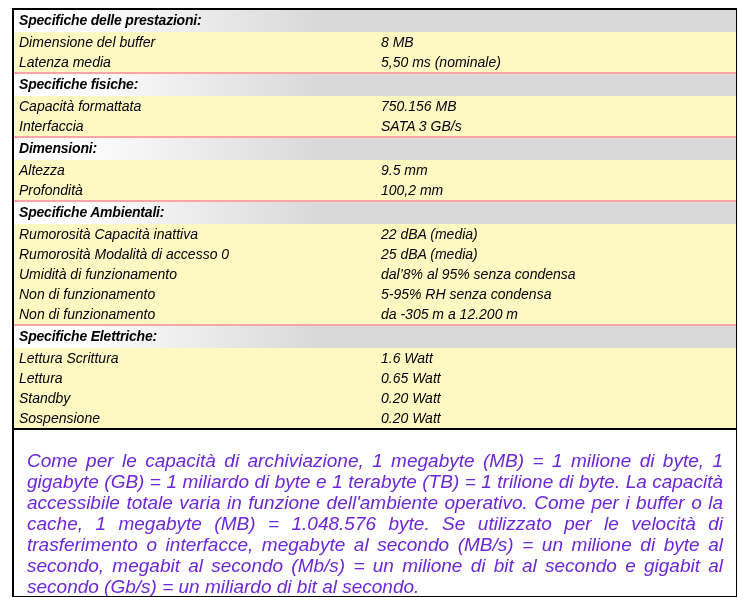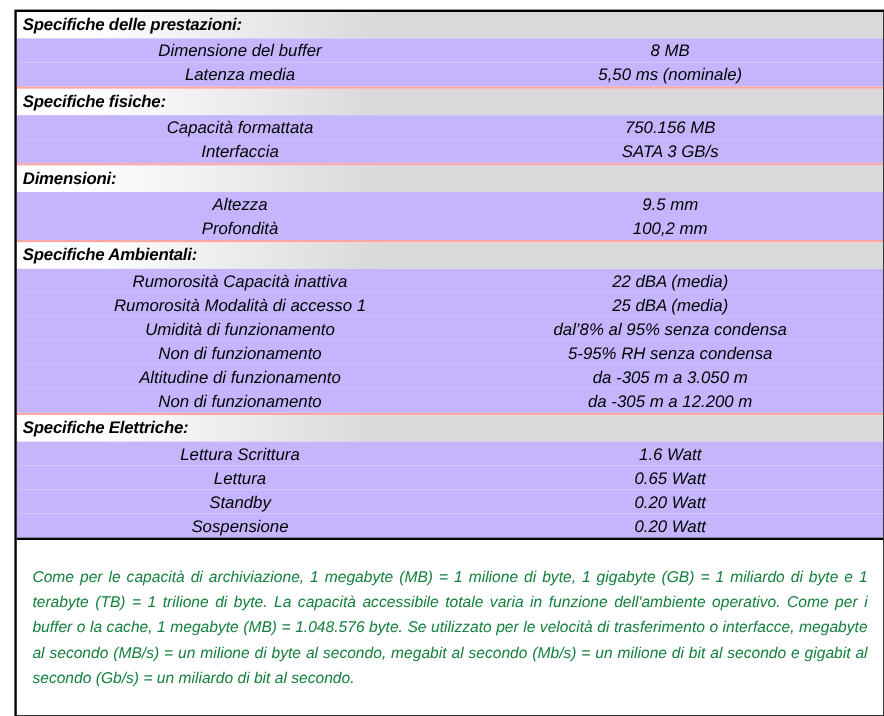--- a/index.html
+++ b/index.html
@@ -28,44 +28,43 @@
     font-weight: bold;
     padding-left: 5px;
     background: linear-gradient(90deg, #ffffff 8%, #d9d9d9 42%);
     letter-spacing: -0.2px;
   }
   .row {
     display: flex;
     height: 20px;
     line-height: 20px;
     font-size: 14px;
-    background: #c4b5fd;
-    text-align: center;
+    background: #fef9c3;
   }
   .cell.label {
     flex: 0 0 367px;
     padding-left: 5px;
     white-space: nowrap;
     overflow: hidden;
   }
   .cell.value {
     flex: 1 1 auto;
     white-space: nowrap;
     overflow: hidden;
   }
   .footnote-wrap {
     border-top: 2px solid #000000;
     padding: 20px 13px 20px 13px;
     background: #ffffff;
   }
   .footnote {
-    font-size: 13px;
+    font-size: 19px;
     line-height: 21px;
     text-align: justify;
-    color: #15803d;
+    color: #6d28d9;
   }
 </style>
 </head>
 <body>
 
 <div class="doc">
 
   <div class="section">
     <div class="sec-header">Specifiche delle prestazioni:</div>
     <div class="row">
@@ -102,34 +101,30 @@
     </div>
   </div>
 
   <div class="section">
     <div class="sec-header">Specifiche Ambientali:</div>
     <div class="row">
       <div class="cell label">Rumorosità Capacità inattiva</div>
       <div class="cell value">22 dBA (media)</div>
     </div>
     <div class="row">
-      <div class="cell label">Rumorosità Modalità di accesso 1</div>
+      <div class="cell label">Rumorosità Modalità di accesso 0</div>
       <div class="cell value">25 dBA (media)</div>
     </div>
     <div class="row">
       <div class="cell label">Umidità di funzionamento</div>
       <div class="cell value">dal’8% al 95% senza condensa</div>
     </div>
     <div class="row">
       <div class="cell label">Non di funzionamento</div>
       <div class="cell value">5-95% RH senza condensa</div>
-    </div>
-    <div class="row">
-      <div class="cell label">Altitudine di funzionamento</div>
-      <div class="cell value">da -305 m a 3.050 m</div>
     </div>
     <div class="row">
       <div class="cell label">Non di funzionamento</div>
       <div class="cell value">da -305 m a 12.200 m</div>
     </div>
   </div>
 
   <div class="section">
     <div class="sec-header">Specifiche Elettriche:</div>
     <div class="row">

